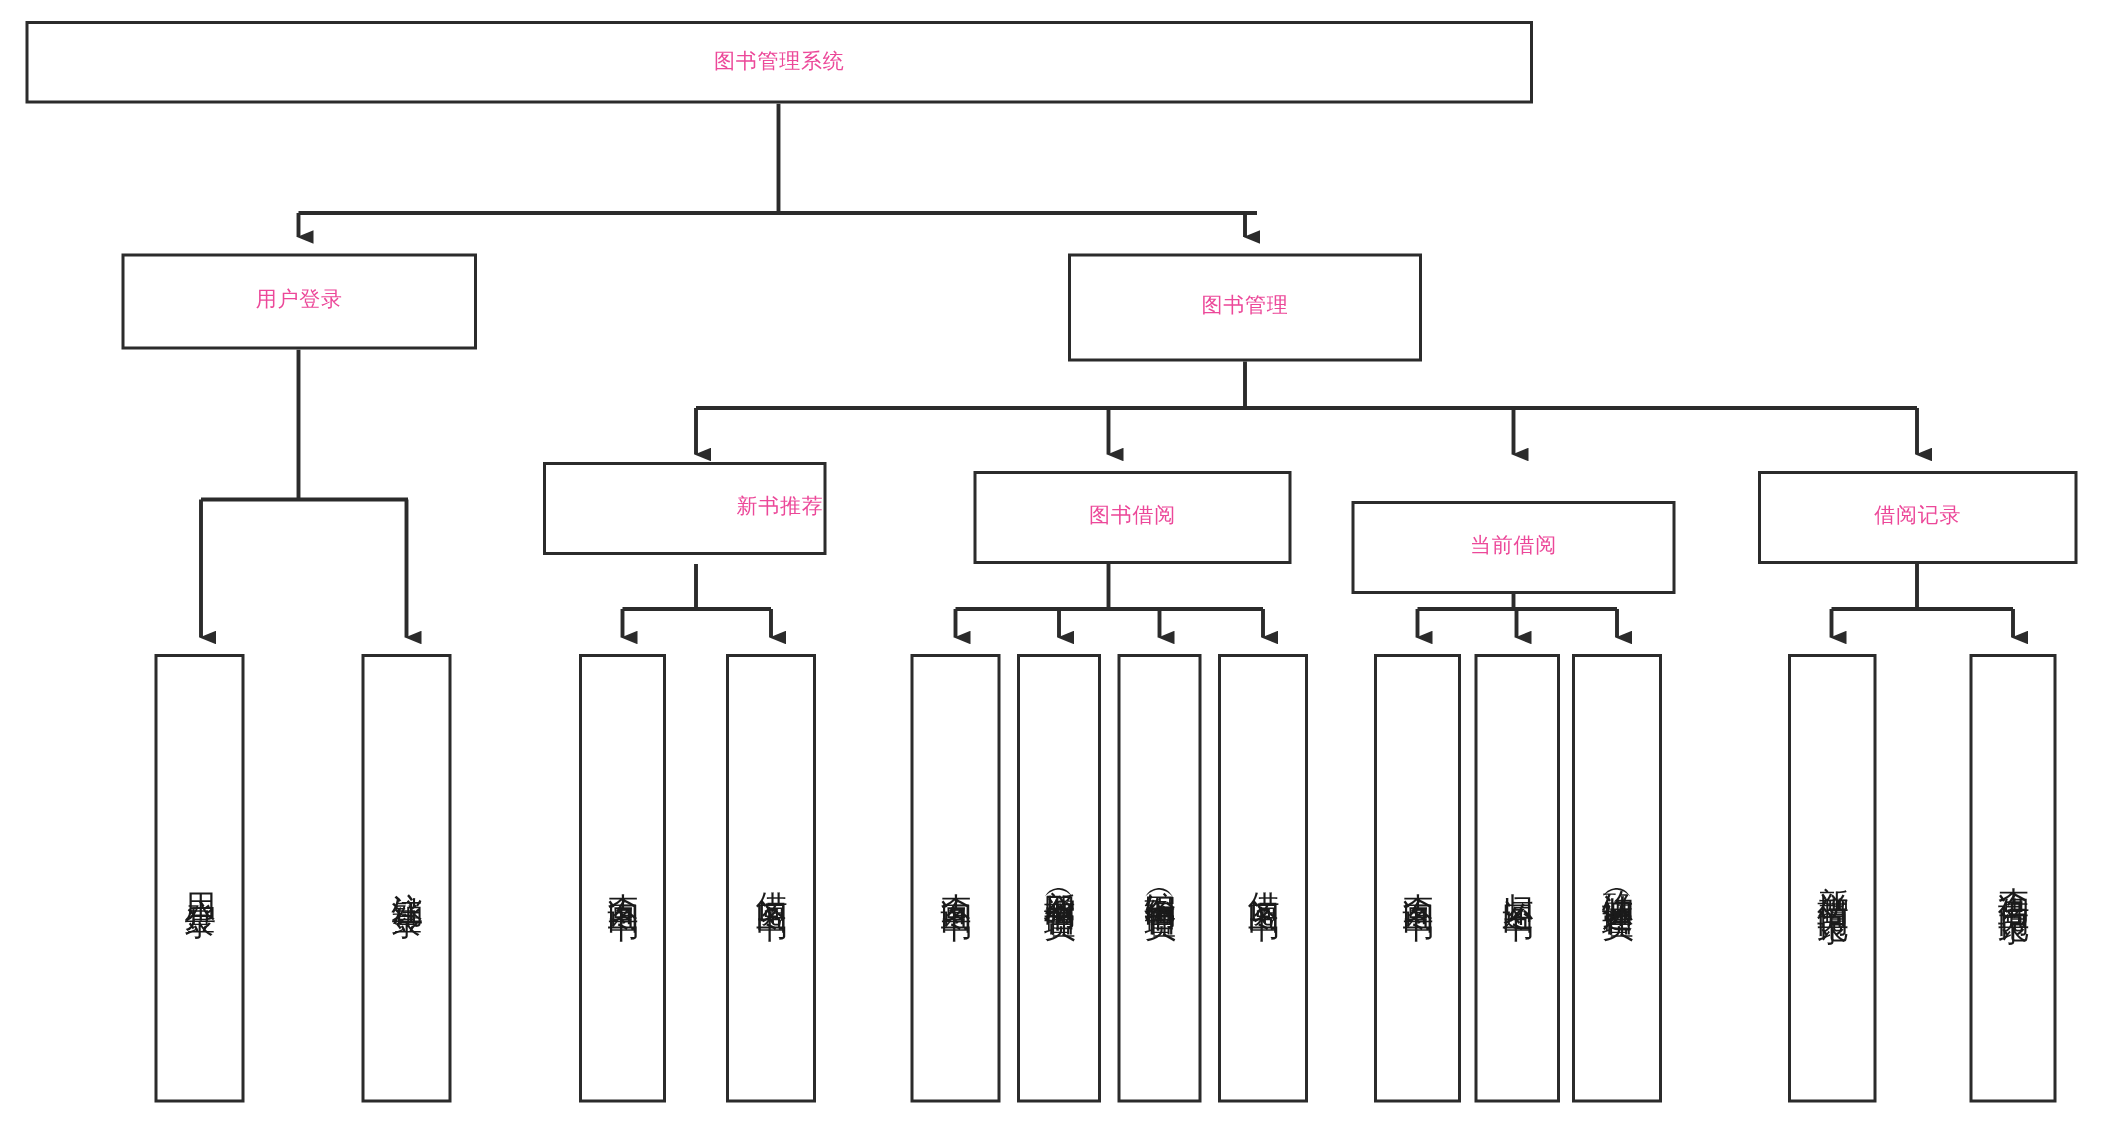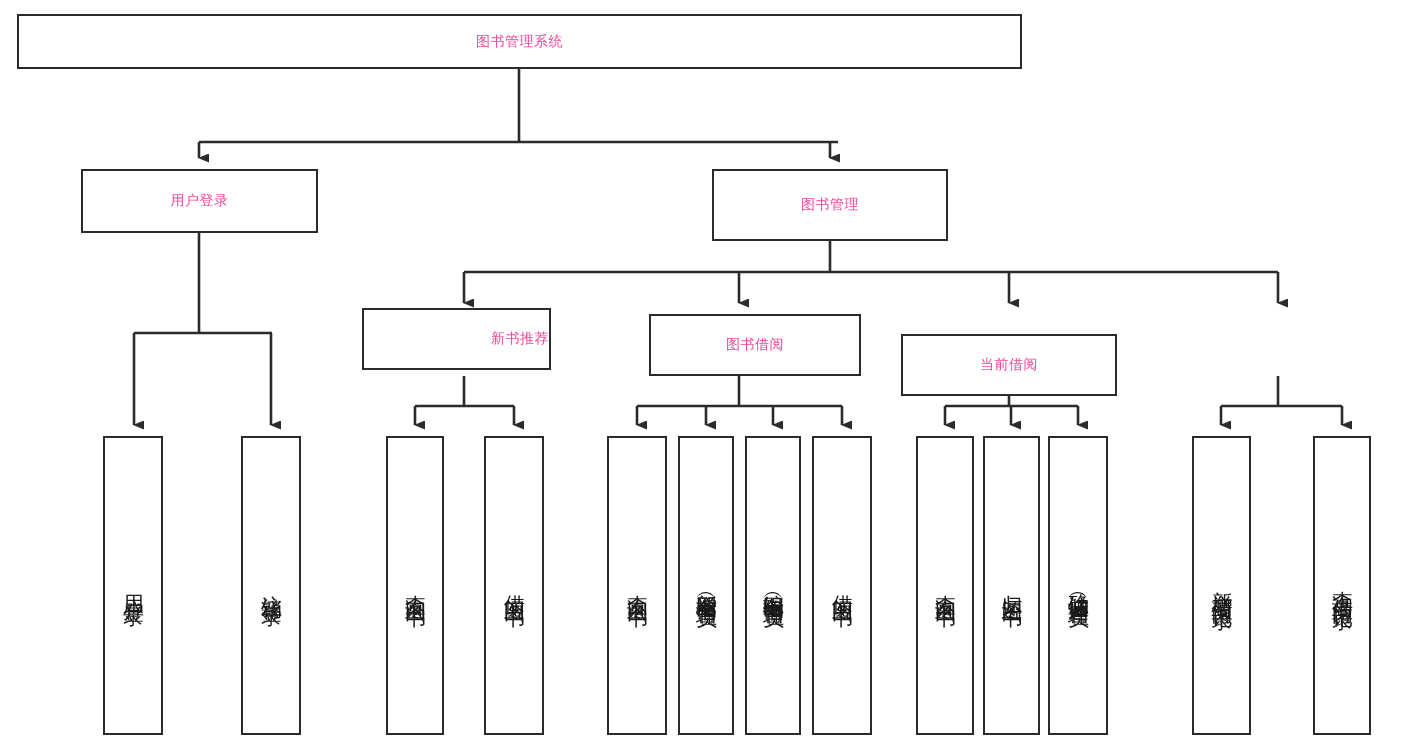--- a/index.html
+++ b/index.html
@@ -138,20 +138,23 @@
 
   <div class="node" id="node-l3-0" style="left: 362px; top: 308px; width: 189px; height: 62px; justify-content: flex-end;">
     <span class="label-h">新书推荐</span>
   </div>
   <div class="node" id="node-l3-1" style="left: 633px; top: 314px; width: 212px; height: 62px; margin-left: 16px;">
     <span class="label-h">图书借阅</span>
   </div>
   <div class="node" id="node-l3-2" style="left: 901px; top: 314px; width: 216px; height: 62px; margin-top: 20px;">
     <span class="label-h">当前借阅</span>
   </div>
+  <div class="node" id="node-l3-3" style="left: 1172px; top: 314px; width: 213px; height: 62px;">
+    <span class="label-h">借阅记录</span>
+  </div>
 
   <div class="node leaf" id="node-leaf-0" style="left: 103px; top: 436px; width: 60px; height: 299px;">
     <span class="label-v">用户登录</span>
   </div>
   <div class="node leaf" id="node-leaf-1" style="left: 241px; top: 436px; width: 60px; height: 299px;">
     <span class="label-v">注销登录</span>
   </div>
   <div class="node leaf" id="node-leaf-2" style="left: 386px; top: 436px; width: 58px; height: 299px;">
     <span class="label-v">查询图书</span>
   </div>

